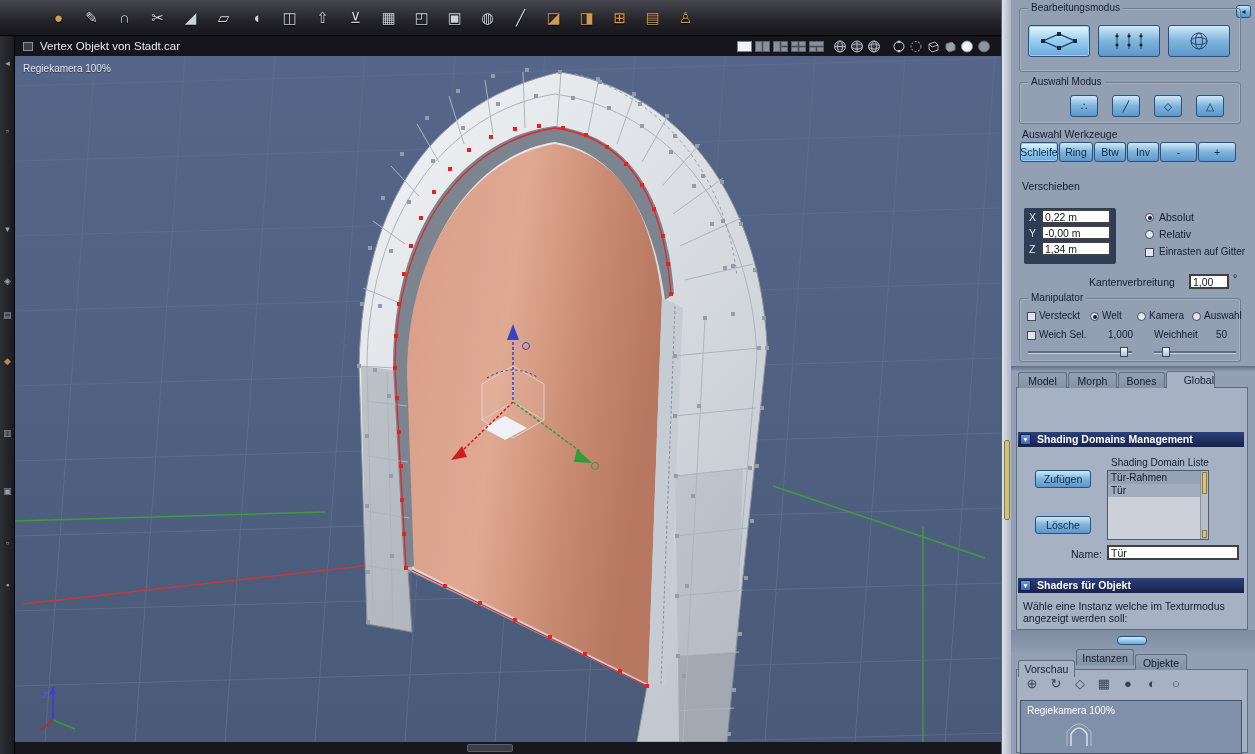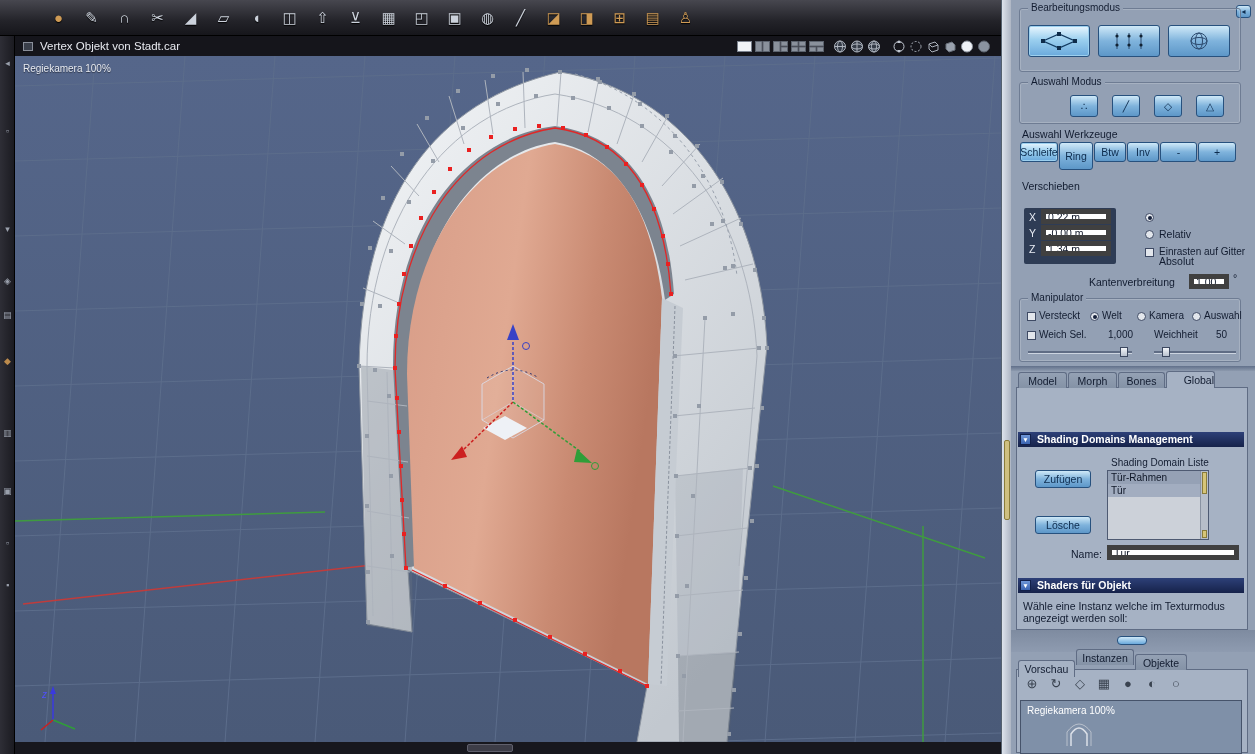--- a/index.html
+++ b/index.html
@@ -46,21 +46,21 @@
     font-size:10.5px; color:#121c30; }
   .fs { position:absolute; border:1px solid #6e7c93; border-radius:3px;
     box-shadow:inset 0 0 0 1px rgba(255,255,255,.18); }
   .fs-label { position:absolute; top:-7px; left:8px; background:#93a0b4; padding:0 3px; font-size:10px; }
   .lbl { position:absolute; font-size:10.5px; }
   .btn-blue { position:absolute; background:linear-gradient(#cfe9f8,#7fb3dc 50%,#5d97c8);
     border:1px solid #27517e; border-radius:3px; color:#0d2c4e; font-size:10.5px;
     display:flex; align-items:center; justify-content:center; cursor:pointer; }
   .btn-blue.selected { background:linear-gradient(#eaf7ff,#9cd0ef 45%,#6aa9dc);
     box-shadow:0 0 0 1px #9cd0ef inset; }
-  .field { position:absolute; background:#fff; border:5px solid #404040; font-size:10.5px;
+  .field { position:absolute; background:#fff; border:2px solid #404040; font-size:10.5px;
     height:15px; padding:0 2px; color:#10182a; font-family:"Liberation Sans",sans-serif; }
   .radio { position:absolute; width:9px; height:9px; border-radius:50%; border:1px solid #3e4a64;
     background:#e2e6ec; }
   .radio.on::after { content:''; display:block; width:4px; height:4px; margin:1.5px; background:#15203a; border-radius:50%; }
   .checkbox { position:absolute; width:9px; height:9px; border:1px solid #3e4a64; background:#e2e6ec; }
   .slider-track { position:absolute; height:2px; background:#5f6c84; box-shadow:0 1px 0 #ccd4e0; }
   .slider-thumb { position:absolute; width:8px; height:10px; top:-4px;
     background:linear-gradient(#f2f5f9,#b9c2cf); border:1px solid #3c4860; }
   .tab { position:absolute; height:16px; line-height:16px; text-align:center; font-size:10.5px;
     border:1px solid #5f6c84; border-bottom:none; border-radius:3px 3px 0 0;
@@ -485,36 +485,36 @@
     <div class="fs" style="left:8px; top:82px; width:222px; height:42px;">
       <span class="fs-label">Auswahl Modus</span>
       <button class="btn-blue" style="left:50px; top:12px; width:28px; height:22px;">∴</button>
       <button class="btn-blue" style="left:92px; top:12px; width:28px; height:22px;">╱</button>
       <button class="btn-blue" style="left:134px; top:12px; width:28px; height:22px;">◇</button>
       <button class="btn-blue" style="left:176px; top:12px; width:28px; height:22px;">△</button>
     </div>
 
     <span class="lbl" style="left:11px; top:128px;">Auswahl Werkzeuge</span>
     <button class="btn-blue selected" style="left:9px; top:142px; width:38px; height:20px;">Schleife</button>
-    <button class="btn-blue" style="left:48px; top:142px; width:34px; height:28px;">Ring</button>
+    <button class="btn-blue" style="left:48px; top:142px; width:34px; height:20px;">Ring</button>
     <button class="btn-blue" style="left:83px; top:142px; width:32px; height:20px;">Btw</button>
     <button class="btn-blue" style="left:116px; top:142px; width:32px; height:20px;">Inv</button>
     <button class="btn-blue" style="left:149px; top:142px; width:37px; height:20px;">-</button>
     <button class="btn-blue" style="left:187px; top:142px; width:38px; height:20px;">+</button>
 
     <span class="lbl" style="left:11px; top:180px;">Verschieben</span>
     <div class="darkbox" style="left:13px; top:208px; width:92px; height:56px;"></div>
     <span class="lbl" style="left:18px; top:211px; color:#e8ecf4;">X</span>
     <span class="lbl" style="left:18px; top:227px; color:#e8ecf4;">Y</span>
     <span class="lbl" style="left:18px; top:243px; color:#e8ecf4;">Z</span>
     <input class="field" style="left: 30px; top: 209px; width: 70px;" readonly="" value="0,22 m">
     <input class="field" style="left: 30px; top: 225px; width: 70px;" readonly="" value="-0,00 m">
     <input class="field" style="left: 30px; top: 241px; width: 70px;" readonly="" value="1,34 m">
     <span class="radio on" style="left:134px; top:213px;"></span>
-    <span class="lbl" style="left:148px; top:211px;margin-top:44px;">Absolut</span>
+    <span class="lbl" style="left:148px; top:211px;">Absolut</span>
     <span class="radio" style="left:134px; top:230px;"></span>
     <span class="lbl" style="left:148px; top:228px;">Relativ</span>
     <span class="checkbox" style="left:134px; top:248px;"></span>
     <span class="lbl" style="left:148px; top:246px; font-size:10px;">Einrasten auf Gitter</span>
     <span class="lbl" style="left:78px; top:276px;">Kantenverbreitung</span>
     <input class="field" style="left: 178px; top: 274px; width: 40px;" readonly="" value="1,00">
     <span class="lbl" style="left:222px; top:272px;">°</span>
 
     <div class="fs" style="left:8px; top:298px; width:222px; height:64px;">
       <span class="fs-label">Manipulator</span>

